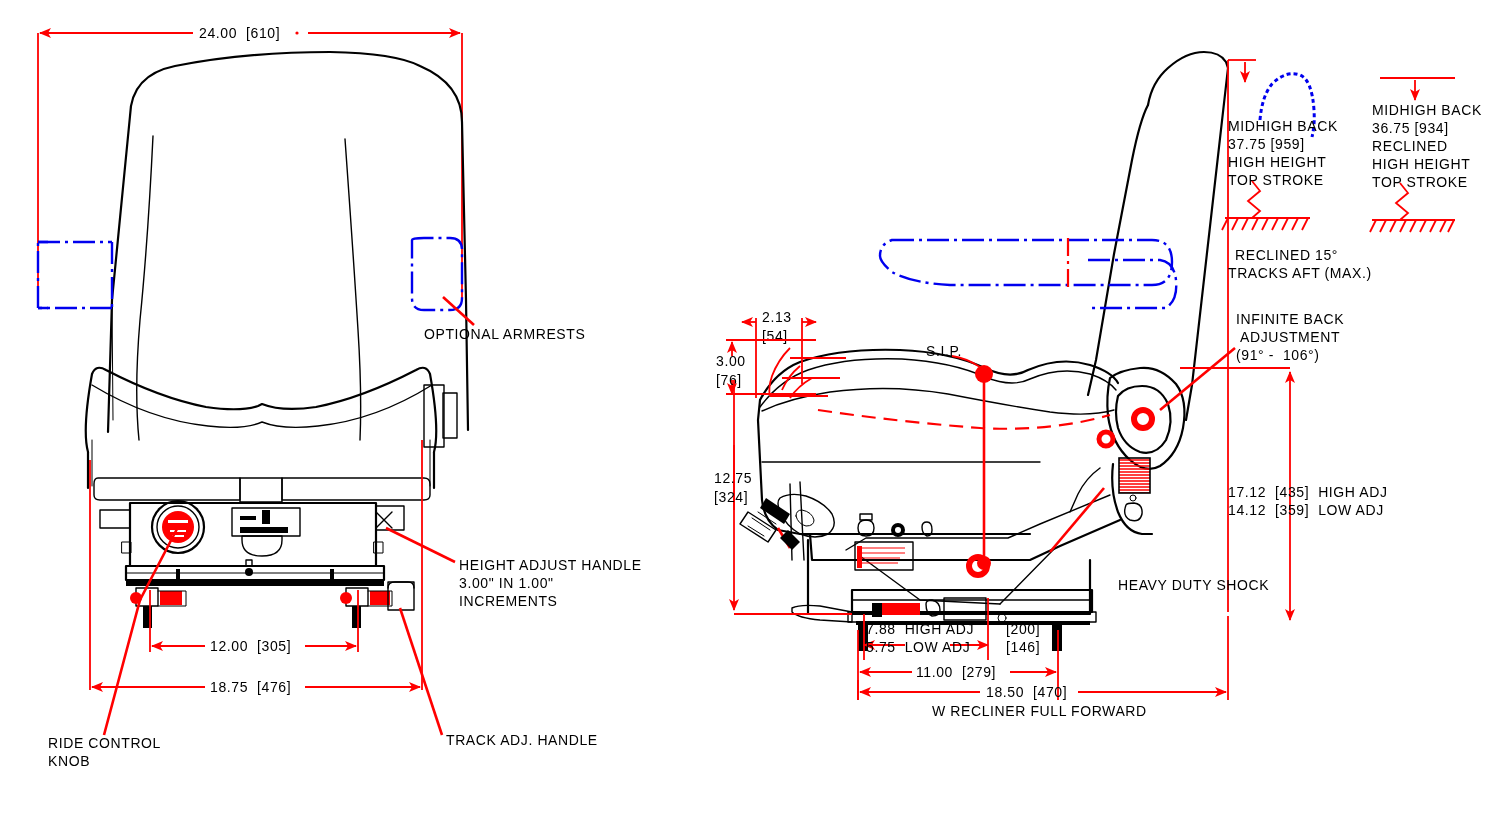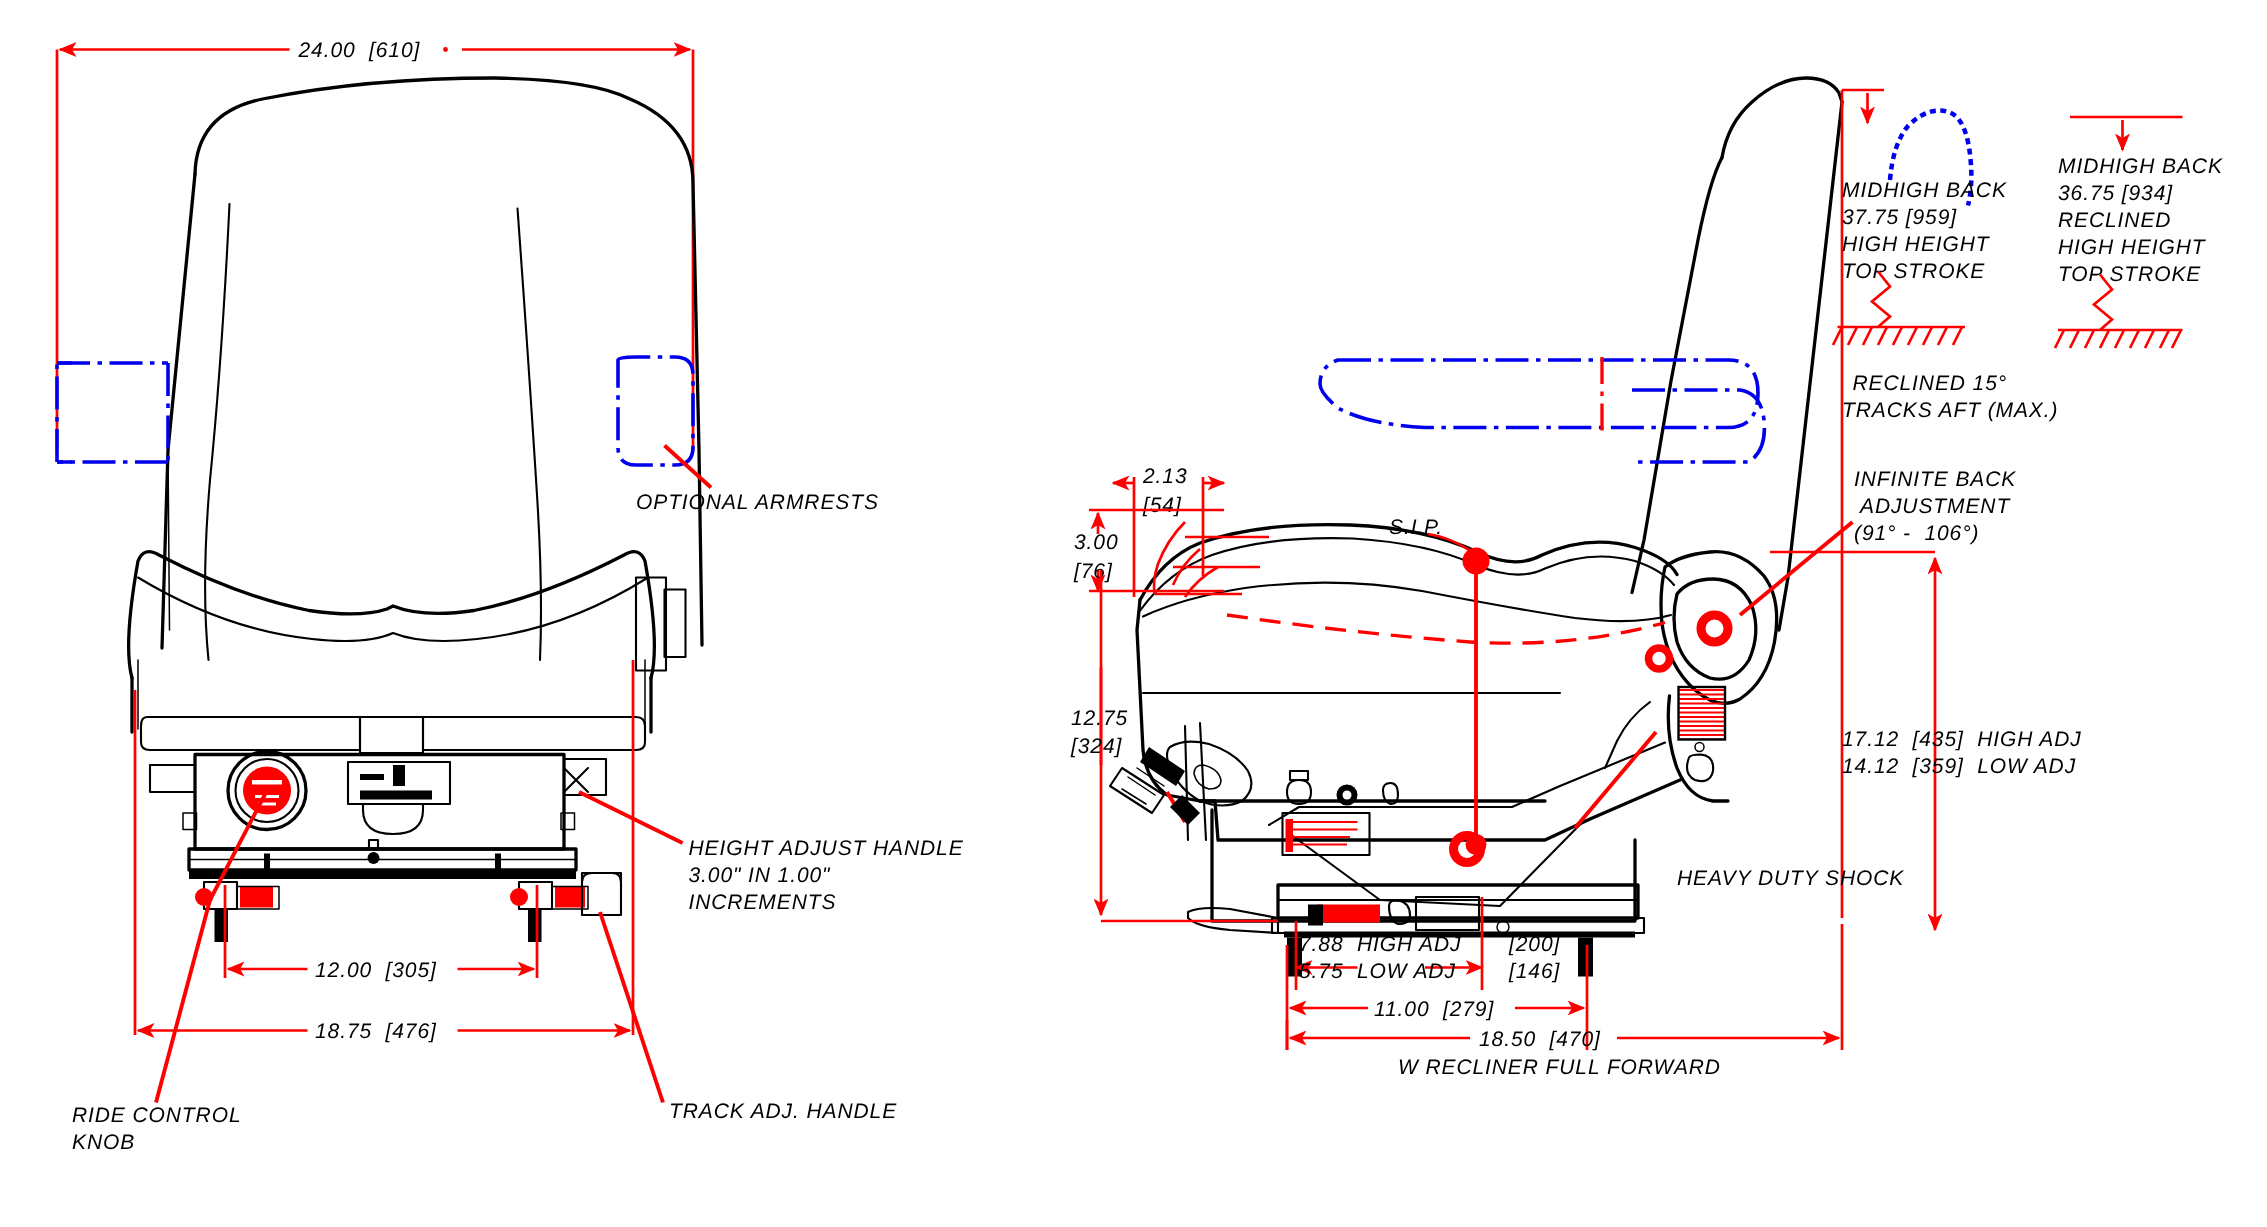--- a/index.html
+++ b/index.html
@@ -11,21 +11,20 @@
     width: 1511px;
     height: 818px;
     overflow: hidden;
     font-family: "Liberation Sans", sans-serif;
   }
   #drawing-root {
     position: relative;
     width: 1511px;
     height: 786px;
     background: #ffffff;
-    font-style: italic;
   }
   svg.cad {
     position: absolute;
     top: 0;
     left: 0;
     width: 1511px;
     height: 818px;
   }
   .dimtext {
     font-family: "Liberation Sans", sans-serif;

